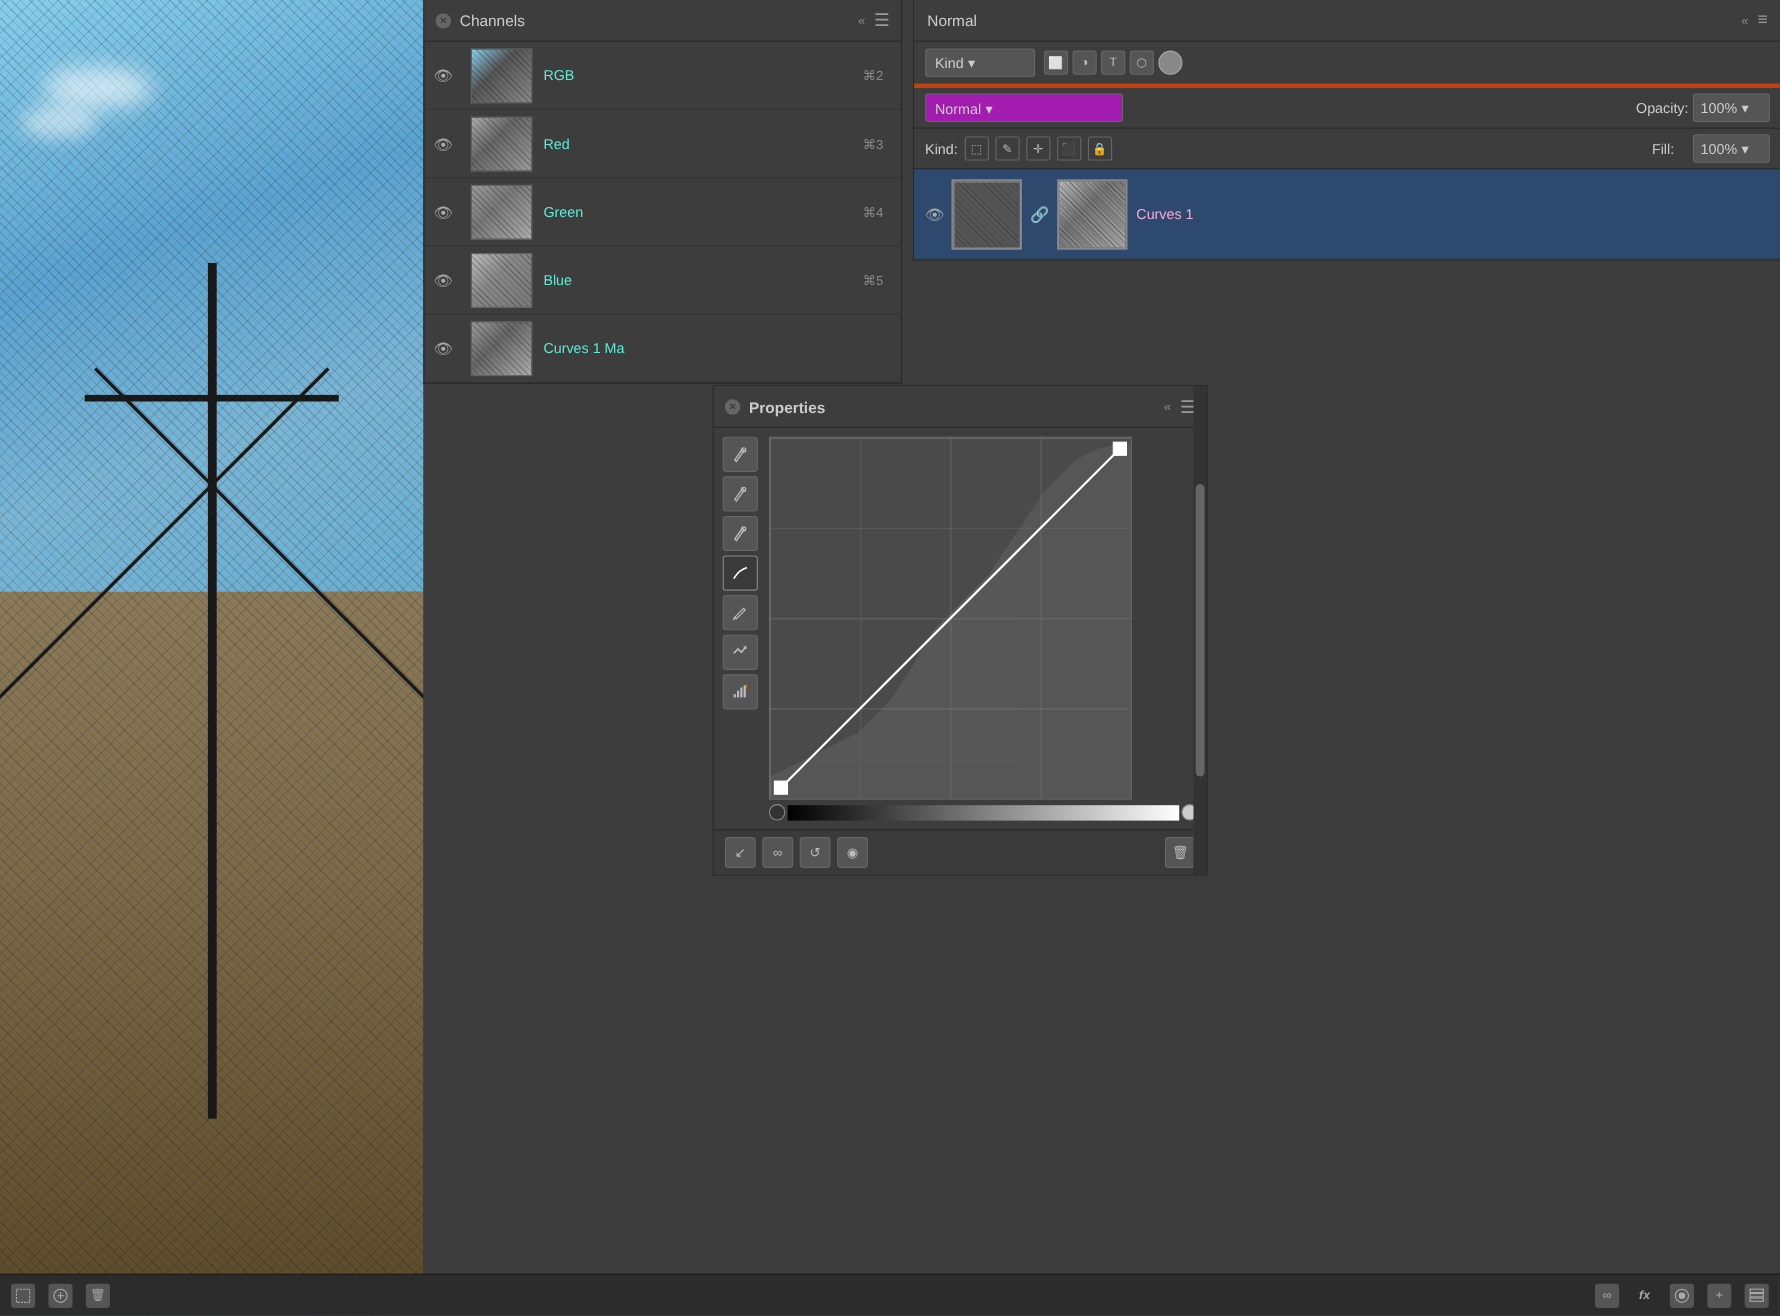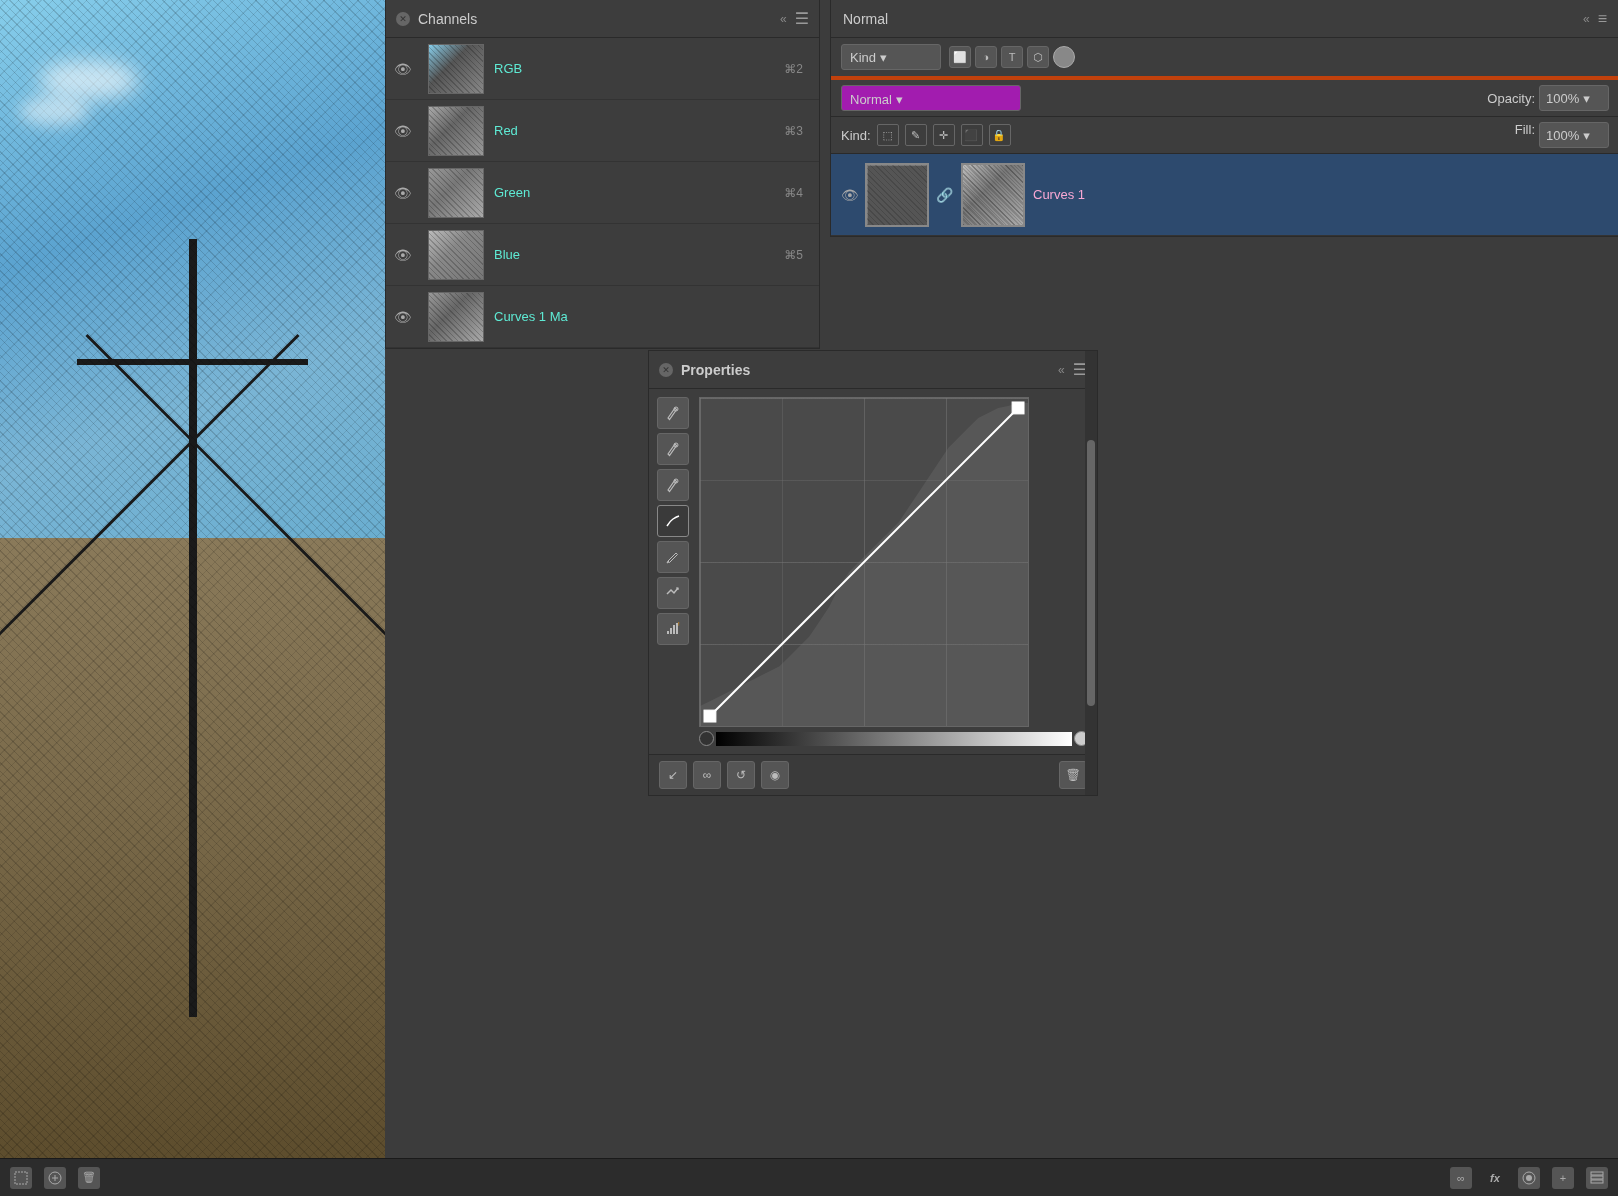--- a/index.html
+++ b/index.html
@@ -688,21 +688,21 @@
     </div>
   </div>
 
   <div class="layers-lock-row">
     <span>Kind:</span>
     <div class="lock-icon">⬚</div>
     <div class="lock-icon">✎</div>
     <div class="lock-icon">✛</div>
     <div class="lock-icon">⬛</div>
     <div class="lock-icon">🔒</div>
-    <div style="margin-left:auto;display:flex;gap:4px;">
+    <div style="margin-left:auto;display:flex;align-items:center;gap:17px;">
       <span>Fill:</span>
       <div class="fill-select">
         <span>100%</span>
         <span>▾</span>
       </div>
     </div>
   </div>
 
   <div class="layer-item active">
     <div class="eye-icon">👁</div>

